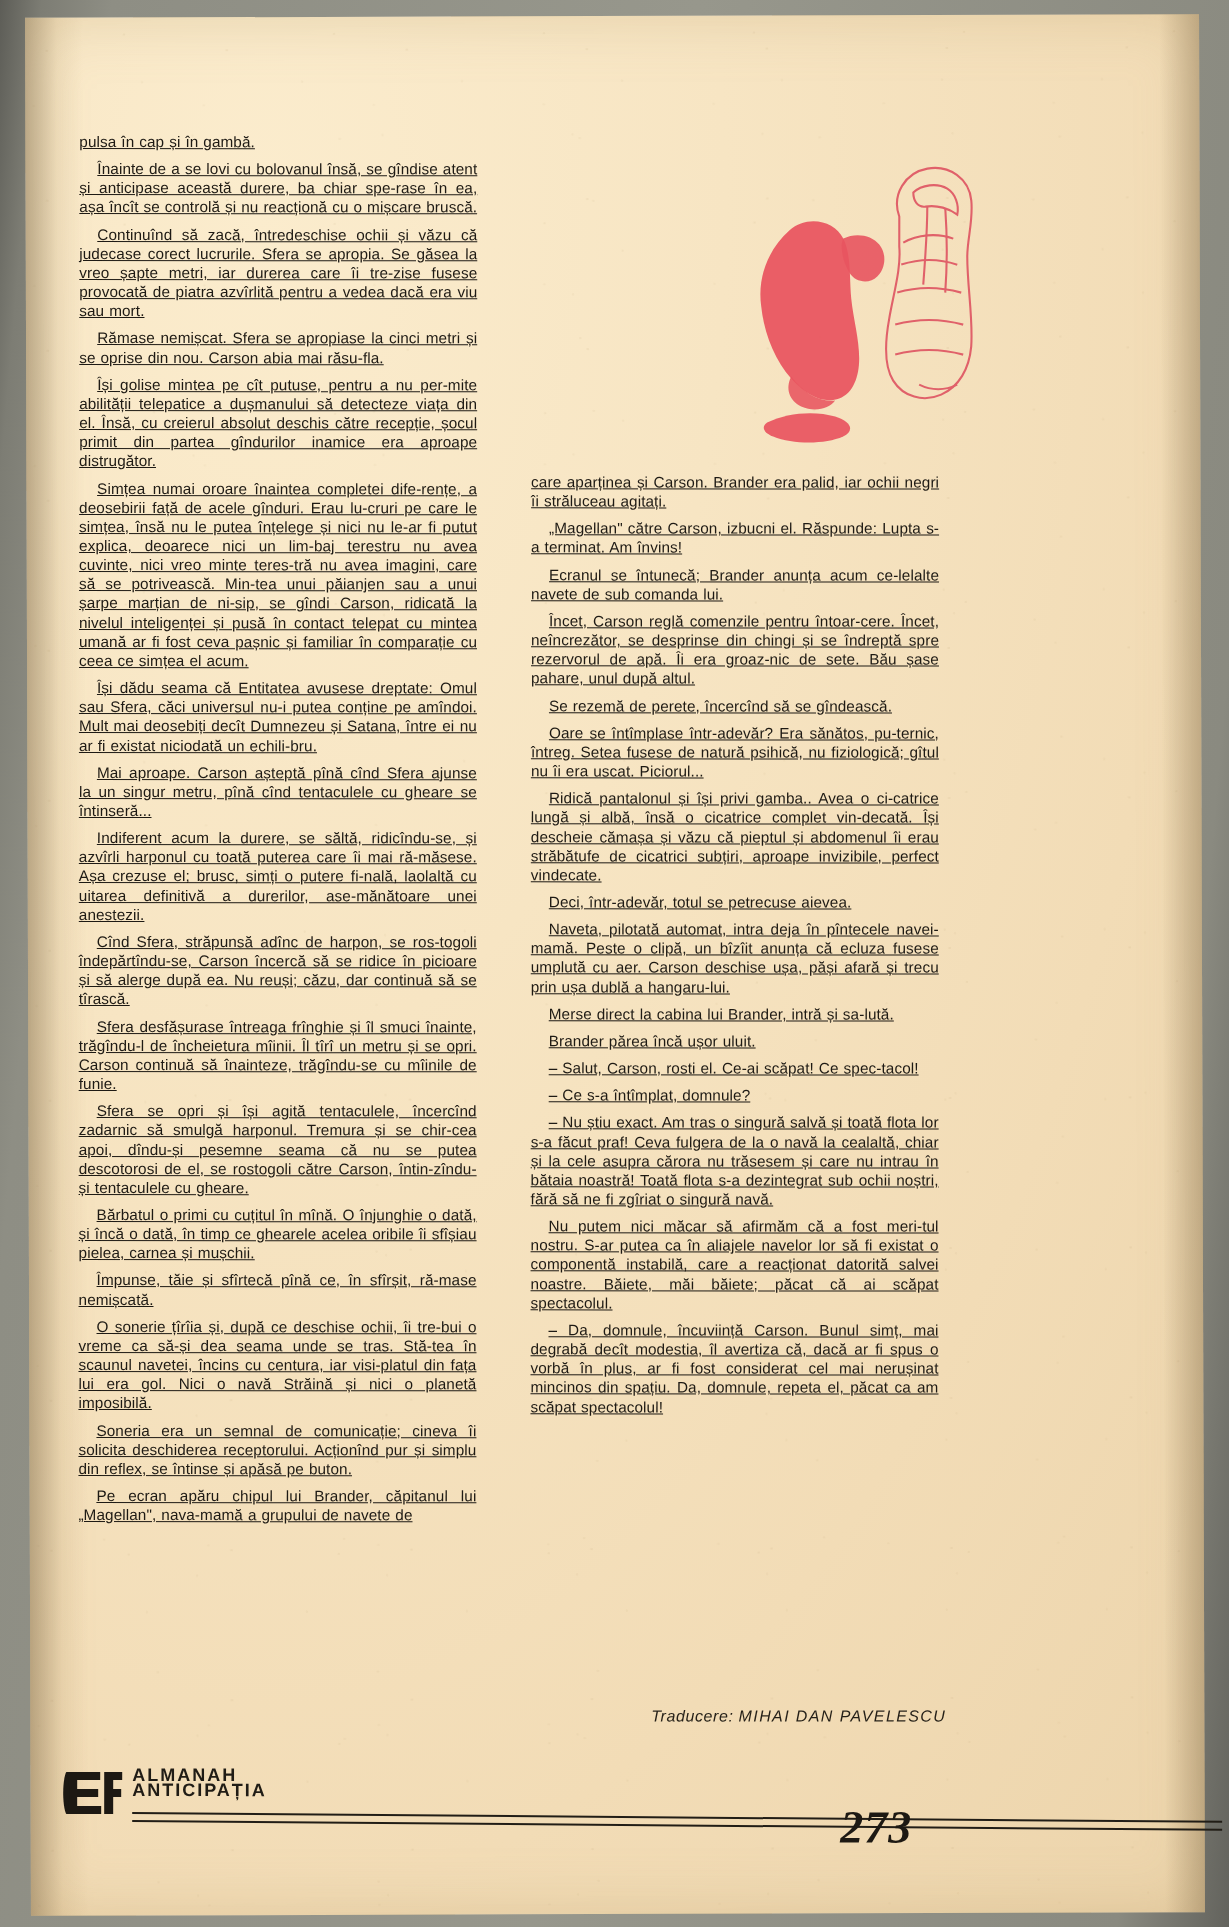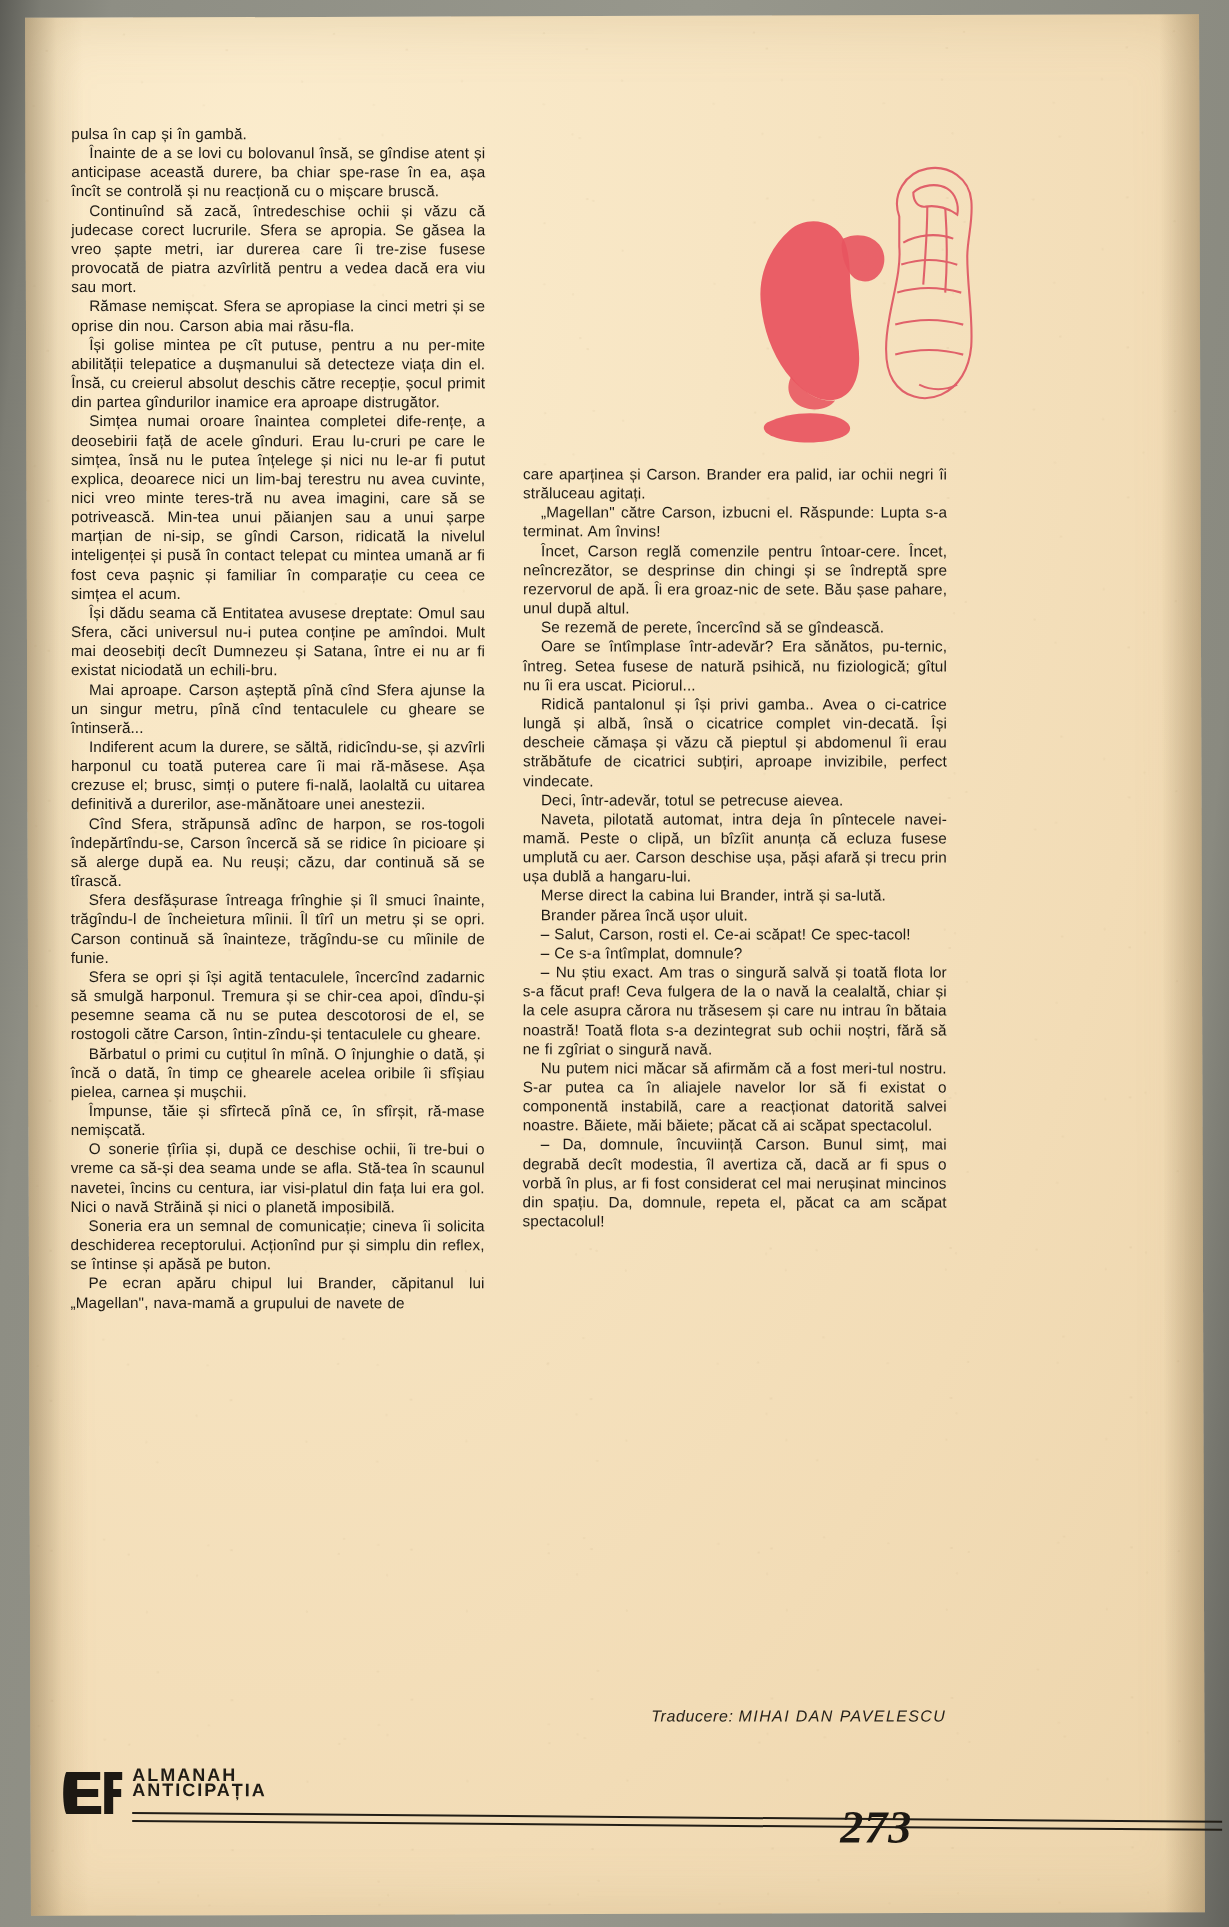--- a/index.html
+++ b/index.html
@@ -81,21 +81,21 @@
     line-height: 19.15px;
     color: #1e1a14;
     text-align: justify;
     text-justify: inter-word;
     letter-spacing: .1px;
     word-spacing: .6px;
   }
   .col.left  { left: 0px;   width: 414px; }
   .col.right { left: 452px; width: 424px; top: 340px; }
 
-  .col p { margin: 0; text-indent: 18px; }
+  .col p { margin: 8px; text-indent: 18px; text-decoration: underline; }
   .col p.noindent { text-indent: 0; }
 
   
   .illo {
     position: absolute;
     left: 660px;
     top: 22px;
     width: 262px;
     height: 300px;
   }
@@ -225,28 +225,29 @@
         <p>Își golise mintea pe cît putuse, pentru a nu per-mite abilității telepatice a dușmanului să detecteze viața din el. Însă, cu creierul absolut deschis către recepție, șocul primit din partea gîndurilor inamice era aproape distrugător.</p>
         <p>Simțea numai oroare înaintea completei dife-rențe, a deosebirii față de acele gînduri. Erau lu-cruri pe care le simțea, însă nu le putea înțelege și nici nu le-ar fi putut explica, deoarece nici un lim-baj terestru nu avea cuvinte, nici vreo minte teres-tră nu avea imagini, care să se potrivească. Min-tea unui păianjen sau a unui șarpe marțian de ni-sip, se gîndi Carson, ridicată la nivelul inteligenței și pusă în contact telepat cu mintea umană ar fi fost ceva pașnic și familiar în comparație cu ceea ce simțea el acum.</p>
         <p>Își dădu seama că Entitatea avusese dreptate: Omul sau Sfera, căci universul nu-i putea conține pe amîndoi. Mult mai deosebiți decît Dumnezeu și Satana, între ei nu ar fi existat niciodată un echili-bru.</p>
         <p>Mai aproape. Carson așteptă pînă cînd Sfera ajunse la un singur metru, pînă cînd tentaculele cu gheare se întinseră...</p>
         <p>Indiferent acum la durere, se săltă, ridicîndu-se, și azvîrli harponul cu toată puterea care îi mai ră-măsese. Așa crezuse el; brusc, simți o putere fi-nală, laolaltă cu uitarea definitivă a durerilor, ase-mănătoare unei anestezii.</p>
         <p>Cînd Sfera, străpunsă adînc de harpon, se ros-togoli îndepărtîndu-se, Carson încercă să se ridice în picioare și să alerge după ea. Nu reuși; căzu, dar continuă să se tîrască.</p>
         <p>Sfera desfășurase întreaga frînghie și îl smuci înainte, trăgîndu-l de încheietura mîinii. Îl tîrî un metru și se opri. Carson continuă să înainteze, trăgîndu-se cu mîinile de funie.</p>
         <p>Sfera se opri și își agită tentaculele, încercînd zadarnic să smulgă harponul. Tremura și se chir-cea apoi, dîndu-și pesemne seama că nu se putea descotorosi de el, se rostogoli către Carson, întin-zîndu-și tentaculele cu gheare.</p>
         <p>Bărbatul o primi cu cuțitul în mînă. O înjunghie o dată, și încă o dată, în timp ce ghearele acelea oribile îi sfîșiau pielea, carnea și mușchii.</p>
         <p>Împunse, tăie și sfîrtecă pînă ce, în sfîrșit, ră-mase nemișcată.</p>
-        <p>O sonerie țîrîia și, după ce deschise ochii, îi tre-bui o vreme ca să-și dea seama unde se afla. Stă-tea în scaunul navetei, încins cu centura, iar visi-platul din fața lui era gol. Nici o navă Străină și nici o planetă imposibilă.</p>
+        <p>O sonerie țîrîia și, după ce deschise ochii, îi tre-bui o vreme ca să-și dea seama unde se tras. Stă-tea în scaunul navetei, încins cu centura, iar visi-platul din fața lui era gol. Nici o navă Străină și nici o planetă imposibilă.</p>
         <p>Soneria era un semnal de comunicație; cineva îi solicita deschiderea receptorului. Acționînd pur și simplu din reflex, se întinse și apăsă pe buton.</p>
         <p>Pe ecran apăru chipul lui Brander, căpitanul lui „Magellan", nava-mamă a grupului de navete de</p>
       </div>
 
       <div class="col right">
         <p class="noindent">care aparținea și Carson. Brander era palid, iar ochii negri îi străluceau agitați.</p>
         <p>„Magellan" către Carson, izbucni el. Răspunde: Lupta s-a terminat. Am învins!</p>
+        <p>Ecranul se întunecă; Brander anunța acum ce-lelalte navete de sub comanda lui.</p>
         <p>Încet, Carson reglă comenzile pentru întoar-cere. Încet, neîncrezător, se desprinse din chingi și se îndreptă spre rezervorul de apă. Îi era groaz-nic de sete. Bău șase pahare, unul după altul.</p>
         <p>Se rezemă de perete, încercînd să se gîndească.</p>
         <p>Oare se întîmplase într-adevăr? Era sănătos, pu-ternic, întreg. Setea fusese de natură psihică, nu fiziologică; gîtul nu îi era uscat. Piciorul...</p>
         <p>Ridică pantalonul și își privi gamba.. Avea o ci-catrice lungă și albă, însă o cicatrice complet vin-decată. Își descheie cămașa și văzu că pieptul și abdomenul îi erau străbătufe de cicatrici subțiri, aproape invizibile, perfect vindecate.</p>
         <p>Deci, într-adevăr, totul se petrecuse aievea.</p>
         <p>Naveta, pilotată automat, intra deja în pîntecele navei-mamă. Peste o clipă, un bîzîit anunța că ecluza fusese umplută cu aer. Carson deschise ușa, păși afară și trecu prin ușa dublă a hangaru-lui.</p>
         <p>Merse direct la cabina lui Brander, intră și sa-lută.</p>
         <p>Brander părea încă ușor uluit.</p>
         <p>– Salut, Carson, rosti el. Ce-ai scăpat! Ce spec-tacol!</p>
         <p>– Ce s-a întîmplat, domnule?</p>

